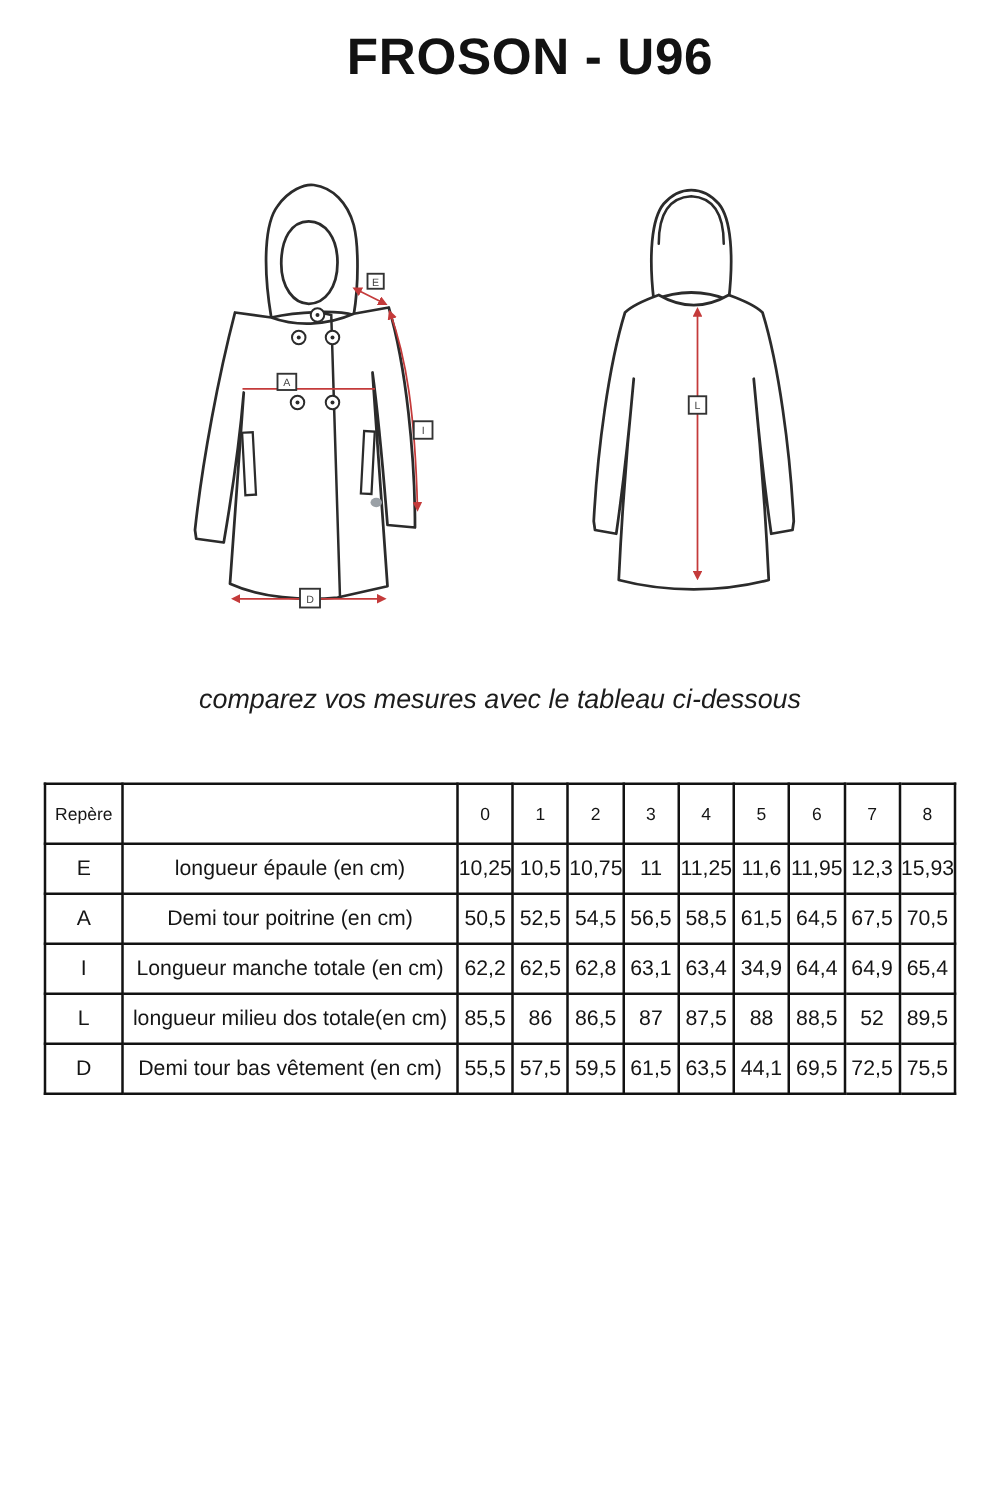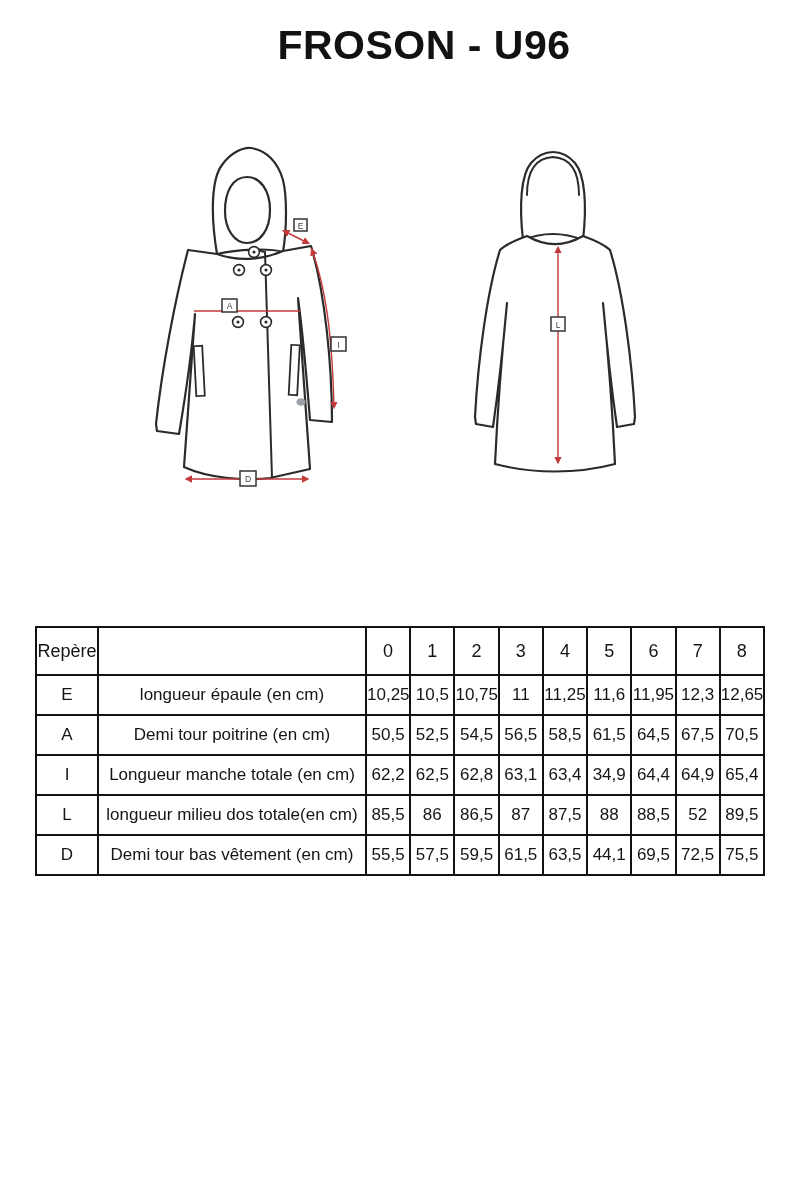--- a/index.html
+++ b/index.html
@@ -19,21 +19,21 @@
     font-style:italic;font-size:21.5px;line-height:34px;color:#1c1c1c;
   }
   table.size-table{
     position:absolute;left:35px;top:626px;width:730px;
     border-collapse:collapse;table-layout:fixed;color:#151515;
   }
   .size-table td{
     border:2px solid #121212;text-align:center;vertical-align:middle;
     padding:0;font-size:17px;overflow:hidden;
   }
-  .size-table tr.hdr td{height:46px;font-size:18px;}
+  .size-table tr.hdr td{height:46px;font-size:14px;}
   .size-table tr.row td{height:38px;}
   .size-table td.val{font-size:17px;}
   
   .outline{fill:#ffffff;stroke:#2b2b2b;stroke-width:2.2;stroke-linejoin:round;}
   .thin{fill:none;stroke:#2b2b2b;stroke-width:2;stroke-linecap:round;}
   .btn{fill:#ffffff;stroke:#2b2b2b;stroke-width:1.6;}
   .btn-dot{fill:#2b2b2b;stroke:none;}
   .pocket{fill:#ffffff;stroke:#2b2b2b;stroke-width:1.8;}
   .red{fill:none;stroke:#c43a3a;stroke-width:1.4;}
   .lblbox{fill:#ffffff;stroke:#333333;stroke-width:1.5;}
@@ -113,20 +113,21 @@
   <path class="outline" d="M 527,236 C 516,240 506,244 500,250 C 487,292 478,360 475,417 L 476,424 L 493,427 C 499,385 504,337 507,303 C 501,362 497,422 495,464 C 533,474 577,474 615,464 C 613,422 609,362 603,303 C 606,337 611,385 617,427 L 634,424 L 635,417 C 632,360 623,292 610,250 C 604,244 594,240 583,236 C 564,247 546,247 527,236 Z"></path>
 
   <line class="red" x1="558" y1="248" x2="558" y2="462" marker-start="url(#arrB)" marker-end="url(#arrB)"></line>
   <g>
     <rect class="lblbox" x="551" y="317" width="14" height="14"></rect>
     <text class="lbltxt" x="558" y="327.5">L</text>
   </g>
 </svg>
 
 <div class="caption">
+  <div>comparez vos mesures avec le tableau ci-dessous</div>
 </div>
 
 <table class="size-table">
   <colgroup>
     <col style="width:62px">
       <col style="width:268px">
     <col>
       <col>
       <col>
       <col>
@@ -154,21 +155,21 @@
       <td>E</td>
       <td>longueur épaule (en cm)</td>
       <td class="val">10,25</td>
       <td class="val">10,5</td>
       <td class="val">10,75</td>
       <td class="val">11</td>
       <td class="val">11,25</td>
       <td class="val">11,6</td>
       <td class="val">11,95</td>
       <td class="val">12,3</td>
-      <td class="val">12,65</td>
+      <td class="val">15,93</td>
     </tr>
     <tr class="row">
       <td>A</td>
       <td>Demi tour poitrine (en cm)</td>
       <td class="val">50,5</td>
       <td class="val">52,5</td>
       <td class="val">54,5</td>
       <td class="val">56,5</td>
       <td class="val">58,5</td>
       <td class="val">61,5</td>

